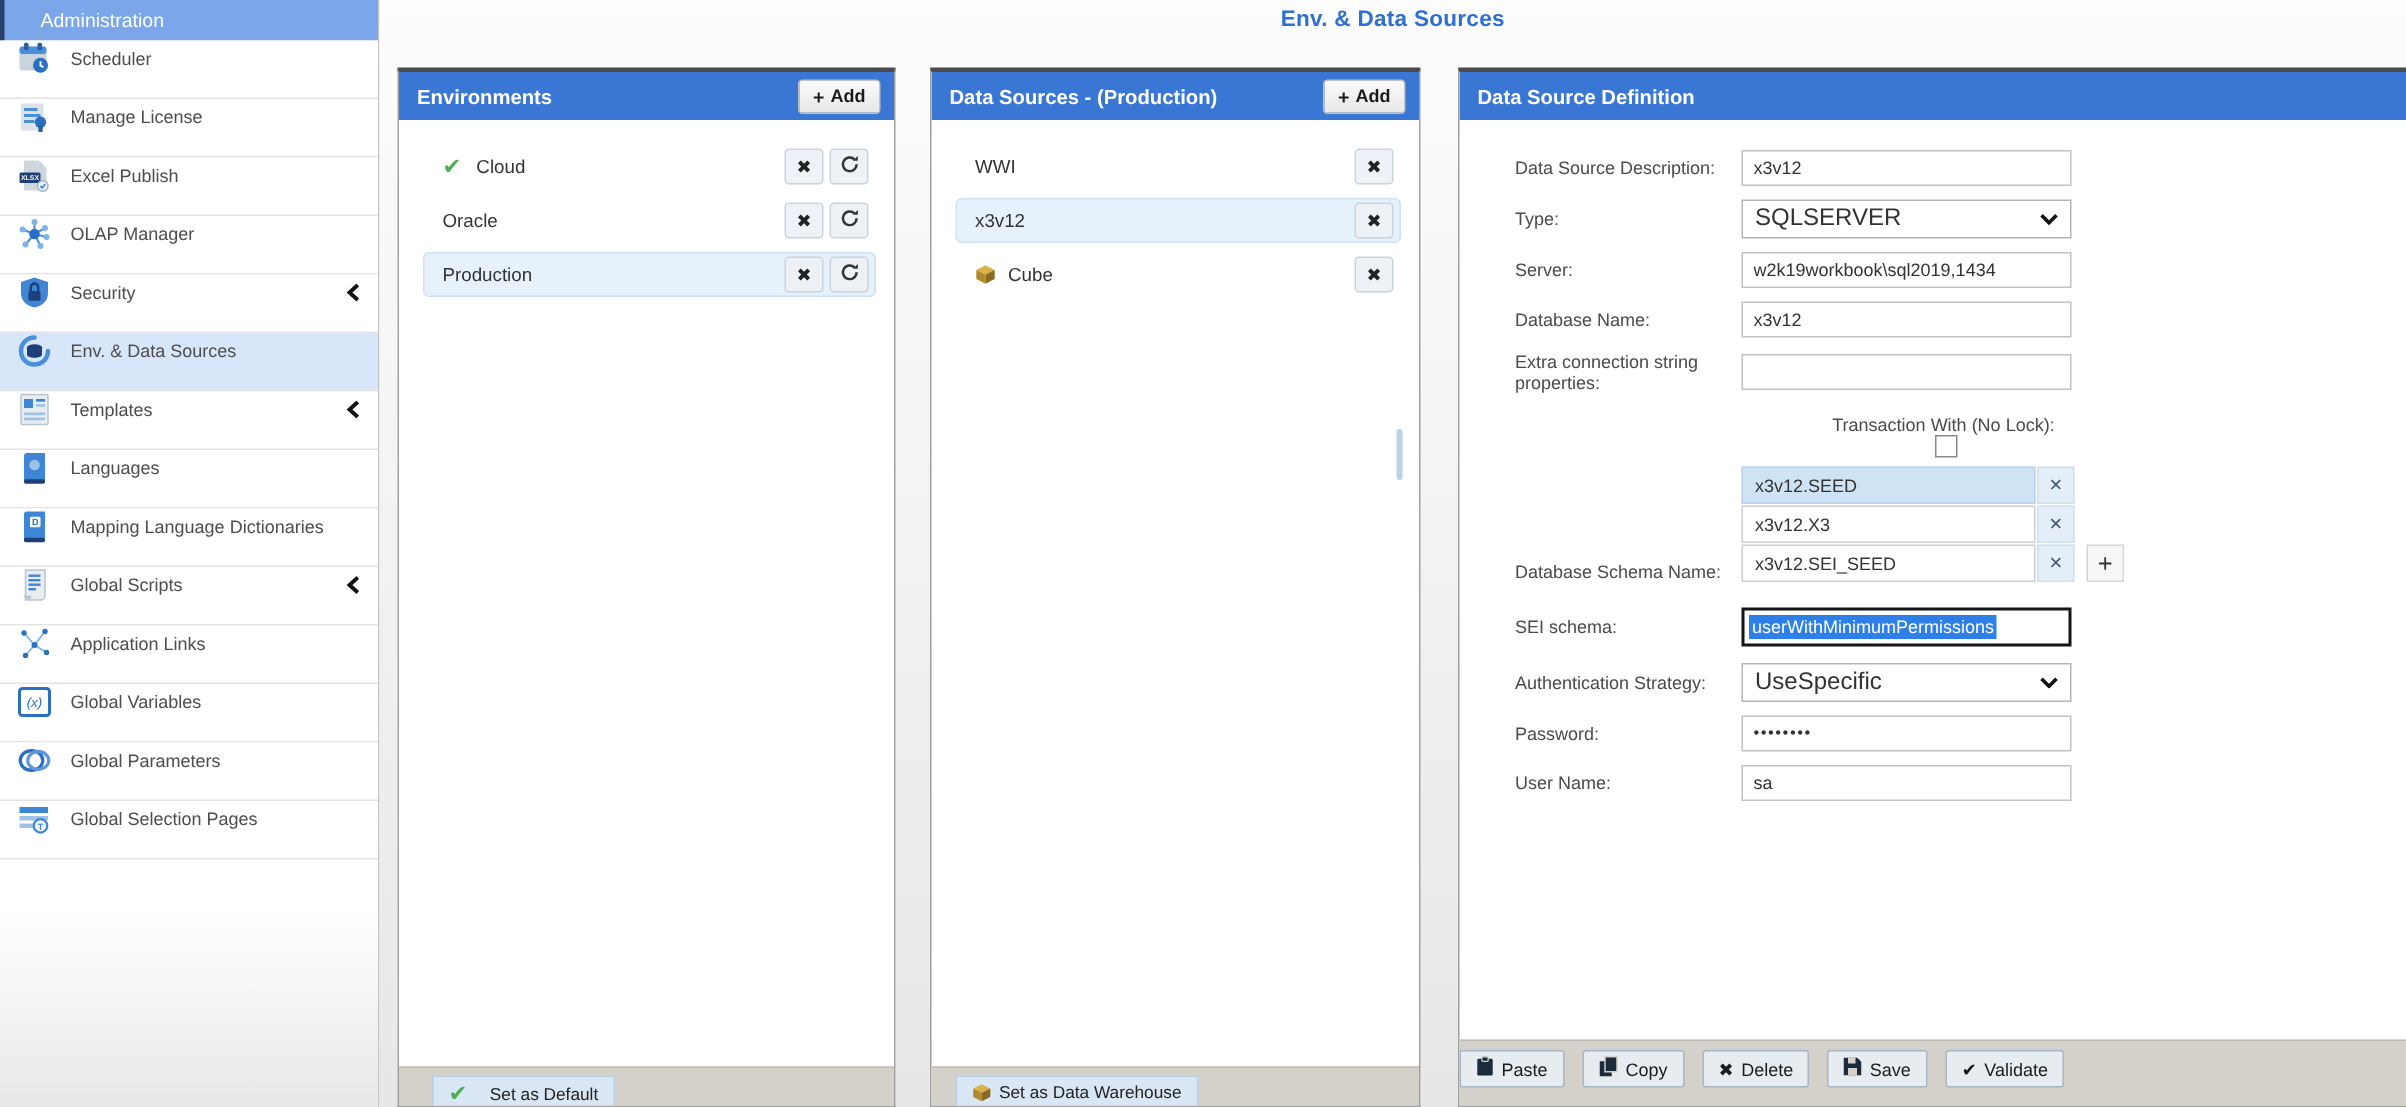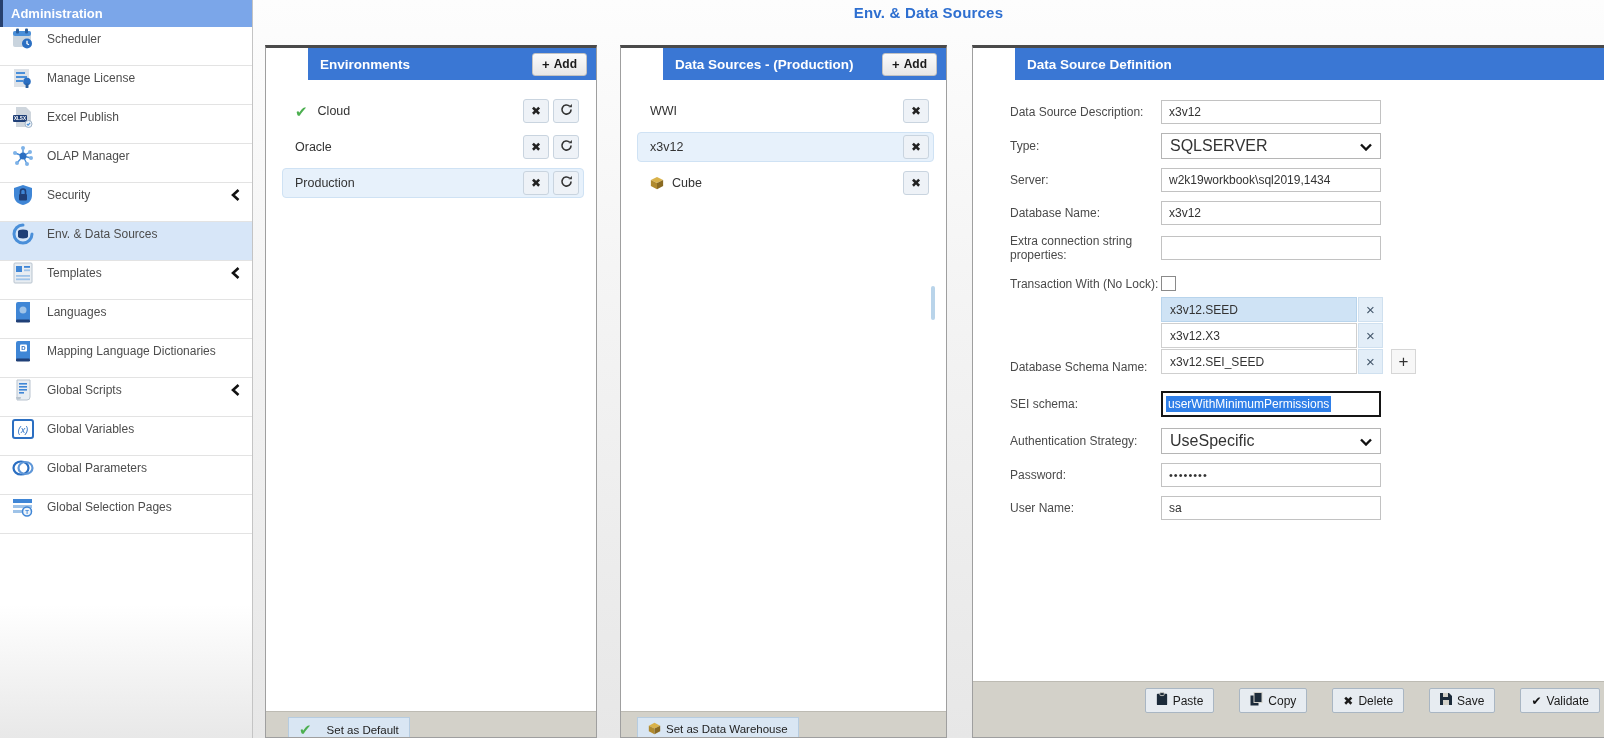--- a/index.html
+++ b/index.html
@@ -10,37 +10,37 @@
   .content { position:absolute; left:253px; top:0; right:0; bottom:0;
     background:linear-gradient(180deg,#fdfdfd 0%,#f3f3f3 45%,#e7e7e7 100%); }
   .page-title { position:absolute; top:4px; left:0; right:0; text-align:center;
     color:#2e6fd0; font-weight:bold; font-size:15px; letter-spacing:.2px; }
 
   
   .sidebar { position:absolute; left:0; top:0; width:253px; height:738px;
     background:linear-gradient(180deg,#ffffff 0%,#ffffff 82%,#e8e8e8 100%);
     border-right:1px solid #c4c4c4; }
   .sidebar-header { height:27px; line-height:27px; background:#7ba6e9; color:#fff;
-    font-weight:bold; font-size:13px; padding-left:8px; border-left:3px solid #27406e; }
+    font-weight:normal; font-size:13px; padding-left:24px; border-left:3px solid #27406e; }
   .nav-item { height:39px; display:flex; align-items:center; padding:0 12px 14px 8px;
     border-bottom:1px solid #e3e3e3; cursor:pointer; background:#fff; }
   .nav-item.selected { background:#d7e6f8; }
   .nav-icon { width:30px; height:26px; display:flex; align-items:center; justify-content:center;
     margin-right:9px; flex-shrink:0; }
   .nav-label { font-size:12px; color:#4d4d4d; flex:1; }
   .chev { display:flex; align-items:center; }
 
   
   .panel { position:absolute; top:45px; bottom:0; background:#fff;
     border:1px solid #9f9f9f; border-top:3px solid #4a4a4a; overflow:hidden; }
   .env-panel { left:265px; width:332px; }
   .ds-panel  { left:620px; width:327px; }
   .def-panel { left:972px; right:0; border-right:none; }
   .panel-header { height:32px; background:#3a77d4; display:flex; align-items:center;
-    justify-content:space-between; padding:0 9px 0 12px;margin-left:42px; }
+    justify-content:space-between; padding:0 9px 0 12px; }
   .panel-title { color:#fff; font-weight:bold; font-size:13.5px; }
   .add-btn { display:flex; align-items:center; gap:4px; background:linear-gradient(#fbfbfb,#e7e7e7);
     border:1px solid #c2c2c2; border-radius:3px; font-size:12px; color:#1a1a1a;
     padding:3px 9px; font-weight:bold; cursor:pointer; font-family:inherit; }
   .plus-glyph { font-weight:bold; font-size:13px; }
 
   .list { padding:16px 12px 0 16px; }
   .lrow { height:30px; display:flex; align-items:center; margin-bottom:6px;
     padding:0 4px 0 12px; border:1px solid transparent; border-radius:4px; cursor:pointer; }
   .lrow.selected { background:#e7f1fb; border-color:#cfe2f4; }
@@ -54,37 +54,37 @@
 
   .scroll-thumb { position:absolute; right:11px; top:238px; width:4px; height:34px;
     background:#b9d4ea; border-radius:2px; }
 
   
   .panel-footer { position:absolute; left:0; right:0; bottom:0; height:26px;
     background:#d3d1c9; border-top:1px solid #bdbbb3; padding:5px 0 0 22px; }
   .footer-btn { display:inline-flex; align-items:center; gap:5px; background:#d9e6f3;
     border:1px solid #b6cce0; font-size:11.5px; color:#222; padding:4px 10px; cursor:pointer;
     font-family:inherit; }
-  .def-footer { height:56px; padding:6px 4px 0 0; display:flex; justify-content:flex-end; gap:25px; }
+  .def-footer { height:44px; padding:6px 4px 0 0; display:flex; gap:12px; }
   .def-btn { display:inline-flex; align-items:center; gap:5px; background:#e7ecf1;
     border:1px solid #a9b6c3; border-radius:2px; font-size:12px; color:#1b1b1b;
     padding:3px 10px; height:25px; cursor:pointer; font-family:inherit; }
   .g-delete,.g-validate { font-size:12px; line-height:1; }
   .g-validate { color:#111; }
 
   
   .form { padding:20px 20px 0 37px; }
   .frow { display:flex; align-items:center; margin-bottom:9px; }
   .frow > label, .flabel { width:151px; font-size:12px; color:#4a4a4a; flex-shrink:0; }
   .tin { width:220px; height:24px; border:1px solid #c2c2c2; font-size:12px; padding:0 7px;
     color:#333; font-family:inherit; background:#fff; }
   .fake-select { width:220px; height:26px; border:1px solid #b5b5b5; display:flex;
     align-items:center; justify-content:space-between; padding:0 8px; font-size:16px;
     color:#333; background:#fff; cursor:pointer; }
-  .cb-row { margin-top:14px; margin-bottom:6px; }
+  .cb-row { margin-top:14px; margin-bottom:6px;flex-direction:column; }
   .checkbox { width:15px; height:15px; border:1px solid #8a8a8a; background:#fff; cursor:pointer; }
   .schema-row-outer { align-items:flex-end; margin-bottom:0; }
   .schema-col { display:flex; flex-direction:column; gap:1px; }
   .schema-line { display:flex; }
   .schema-val { width:196px; height:25px; border:1px solid #cfcfcf; display:flex;
     align-items:center; padding:0 8px; font-size:12px; color:#333; background:#fff; }
   .schema-line.selected .schema-val { background:#cfe3f5; border-color:#b8d4ec; }
   .schema-x { width:25px; height:25px; border:1px solid #cfe0ef; background:#e3eef8;
     display:flex; align-items:center; justify-content:center; font-size:15px; color:#44576b;
     margin-left:1px; cursor:pointer; font-family:inherit; }
@@ -241,20 +241,37 @@
             <rect x="6" y="13" width="5" height="1.6" fill="#3f86d6"></rect>
             <path d="M3 18a2.5 2.5 0 0 0 5 0z" fill="#b9c4cf"></path>
           </svg>
         </span>
       <span class="nav-label">Global Scripts</span>
       <span class="chev">
           <svg width="10" height="12" viewBox="0 0 10 12">
             <path d="M8.5 1 3 6l5.5 5" fill="none" stroke="#111" stroke-width="2.6"></path>
           </svg>
         </span>
+    </div>
+    <div class="nav-item">
+      <span class="nav-icon">
+          <svg width="22" height="22" viewBox="0 0 22 22">
+            <g stroke="#7fb3e8" stroke-width="1.2" fill="none">
+              <path d="M4 4l7 8M18 3l-7 9M11 12l8 5M11 12l-6 7"></path>
+            </g>
+            <g fill="#2b6fc2">
+              <circle cx="4" cy="4" r="1.8"></circle>
+              <circle cx="18" cy="3" r="1.8"></circle>
+              <circle cx="11" cy="12" r="2"></circle>
+              <circle cx="19" cy="17" r="1.8"></circle>
+              <circle cx="5" cy="19" r="1.8"></circle>
+            </g>
+          </svg>
+        </span>
+      <span class="nav-label">Application Links</span>
     </div>
     <div class="nav-item">
       <span class="nav-icon">
           <svg width="22" height="20" viewBox="0 0 22 20">
             <rect x="1" y="1" width="20" height="18" rx="2" fill="#fff" stroke="#2b6fc2" stroke-width="2"></rect>
             <text x="11" y="13.5" font-size="9" font-style="italic" fill="#2b6fc2" text-anchor="middle">(x)</text>
           </svg>
         </span>
       <span class="nav-label">Global Variables</span>
     </div>

